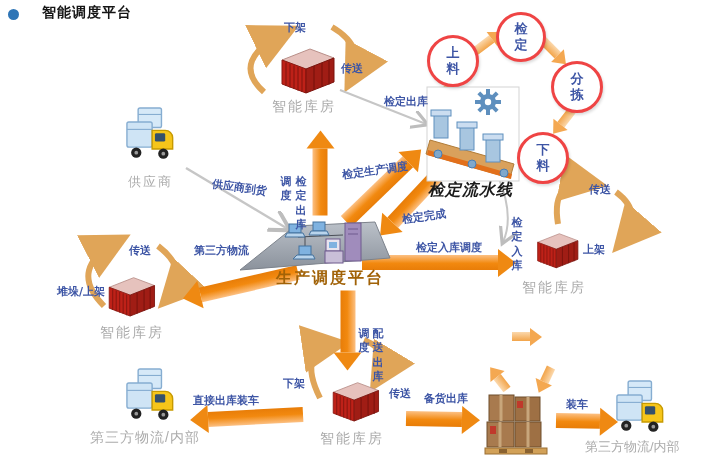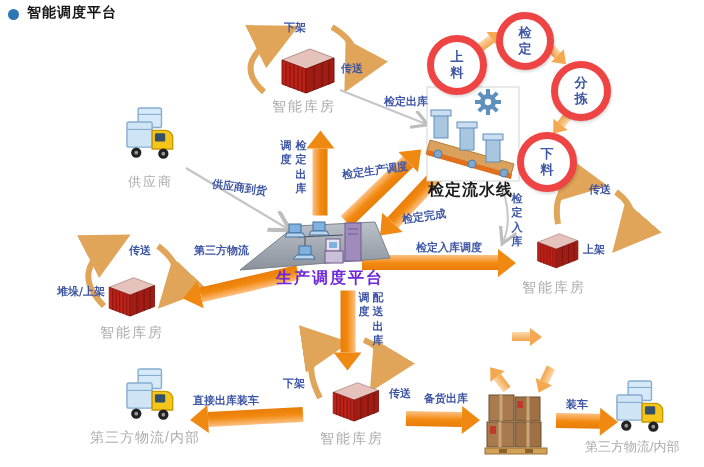--- a/index.html
+++ b/index.html
@@ -1,32 +1,32 @@
 <!DOCTYPE html>
 <html><head>
 <meta charset="utf-8">
 <style>
   html,body{margin:0;padding:0;background:#fff;}
   .canvas{position:relative;width:704px;height:467px;background:#fff;overflow:hidden;
           font-family:"Liberation Sans",sans-serif;}
   
   .hdr-dot{position:absolute;left:8px;top:9px;width:11px;height:11px;border-radius:50%;
            background:#2E75B6;z-index:8;}
-  .hdr-title{position:absolute;left:27px;top:4px;font-size:14px;font-weight:bold;color:#151515;
+  .hdr-title{position:absolute;left:42px;top:4px;font-size:14px;font-weight:bold;color:#151515;
              letter-spacing:1px;z-index:8;}
   
   .blab{position:absolute;color:#3D55A5;font-size:11px;font-weight:700;white-space:nowrap;
         z-index:7;font-family:"DejaVu Serif",serif;}
-  .vcol{white-space:normal;width:12px;word-break:break-all;line-height:1.3;text-align:center;}
+  .vcol{white-space:normal;width:12px;word-break:break-all;line-height:1.3;text-align:center;margin-top:36px;}
   .glab{position:absolute;color:#ACACAC;font-size:14px;letter-spacing:2px;white-space:nowrap;z-index:7;}
-  .plab{position:absolute;color:#6d28d9;font-size:16px;font-weight:bold;letter-spacing:2px;z-index:7;}
+  .plab{position:absolute;color:#a16207;font-size:16px;font-weight:bold;letter-spacing:2px;z-index:7;}
   .llab{position:absolute;color:#1A1A1A;font-size:16px;font-weight:600;letter-spacing:1px;z-index:7;
-        font-family:"DejaVu Serif",serif;}
-  
-  .pcircle{position:absolute;border-radius:50%;background:#fff;border:7px solid #ef4444;
+        font-family:"DejaVu Serif",serif;font-style:italic;}
+  
+  .pcircle{position:absolute;border-radius:50%;background:#fff;border:3px solid #ef4444;
            box-shadow:1px 2px 3px rgba(0,0,0,.15);display:flex;align-items:center;justify-content:center;
            z-index:6;}
   .pcircle span{width:1.15em;word-break:break-all;text-align:center;color:#3D55A5;font-weight:bold;
            font-size:13px;line-height:1.2;font-family:"DejaVu Serif",serif;}
   .bcircle{background:linear-gradient(160deg,#E3F1FB,#BBD9F0);border:1px solid #8FB8D8;}
   
   .oarr{position:absolute;height:15px;transform-origin:0 50%;z-index:3;
         background:linear-gradient(180deg,#FCC083 0%,#F2890F 55%,#E87D08 100%);}
   .oarr::after{content:"";position:absolute;left:100%;top:50%;margin-top:-14px;width:0;height:0;
         border-left:18px solid #EF8912;border-top:14px solid transparent;border-bottom:14px solid transparent;}
@@ -254,21 +254,21 @@
   <div class="llab" style="left:428px;top:180px;">检定流水线</div>
 
   <div class="blab" style="left:284px;top:20px;">下架</div>
   <div class="blab" style="left:341px;top:61px;">传送</div>
   <div class="blab" style="left:384px;top:94px;">检定出库</div>
   <div class="blab" style="left:212px;top:180px;transform:rotate(8deg);">供应商到货</div>
   <div class="blab vcol" style="left:280px;top:139px;">调度</div>
   <div class="blab vcol" style="left:295px;top:139px;">检定出库</div>
   <div class="blab" style="left:342px;top:163px;transform:rotate(-8deg);">检定生产调度</div>
   <div class="blab" style="left:402px;top:209px;transform:rotate(-8deg);">检定完成</div>
-  <div class="blab vcol" style="left:511px;top:192px;">检定入库</div>
+  <div class="blab vcol" style="left:511px;top:180px;">检定入库</div>
   <div class="blab" style="left:589px;top:182px;">传送</div>
   <div class="blab" style="left:583px;top:242px;">上架</div>
   <div class="blab" style="left:416px;top:240px;">检定入库调度</div>
   <div class="blab" style="left:194px;top:243px;">第三方物流</div>
   <div class="blab" style="left:129px;top:243px;">传送</div>
   <div class="blab" style="left:57px;top:284px;">堆垛/上架</div>
   <div class="blab vcol" style="left:358px;top:291px;">调度</div>
   <div class="blab vcol" style="left:372px;top:291px;">配送出库</div>
   <div class="blab" style="left:283px;top:376px;">下架</div>
   <div class="blab" style="left:389px;top:386px;">传送</div>

